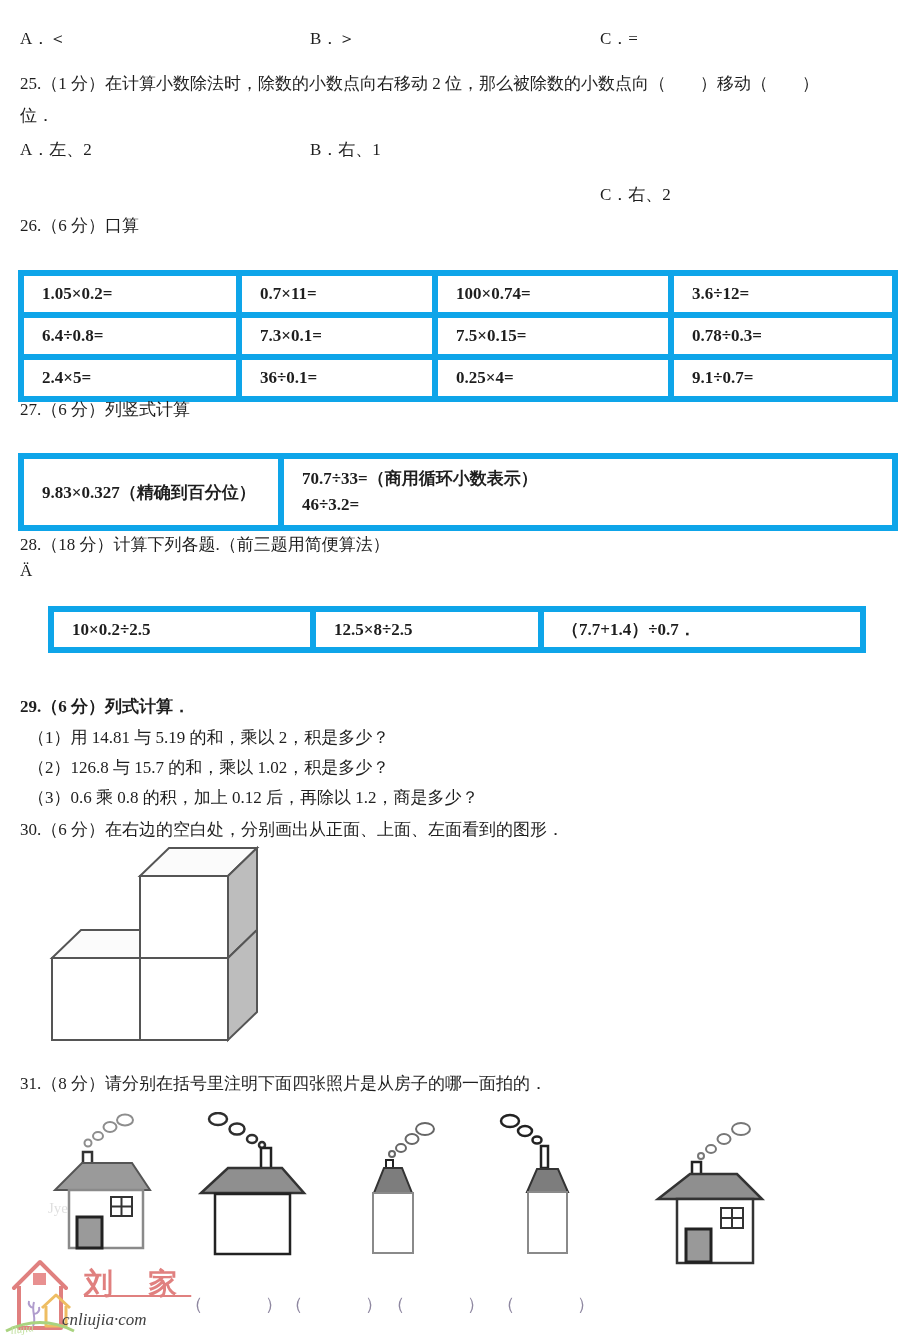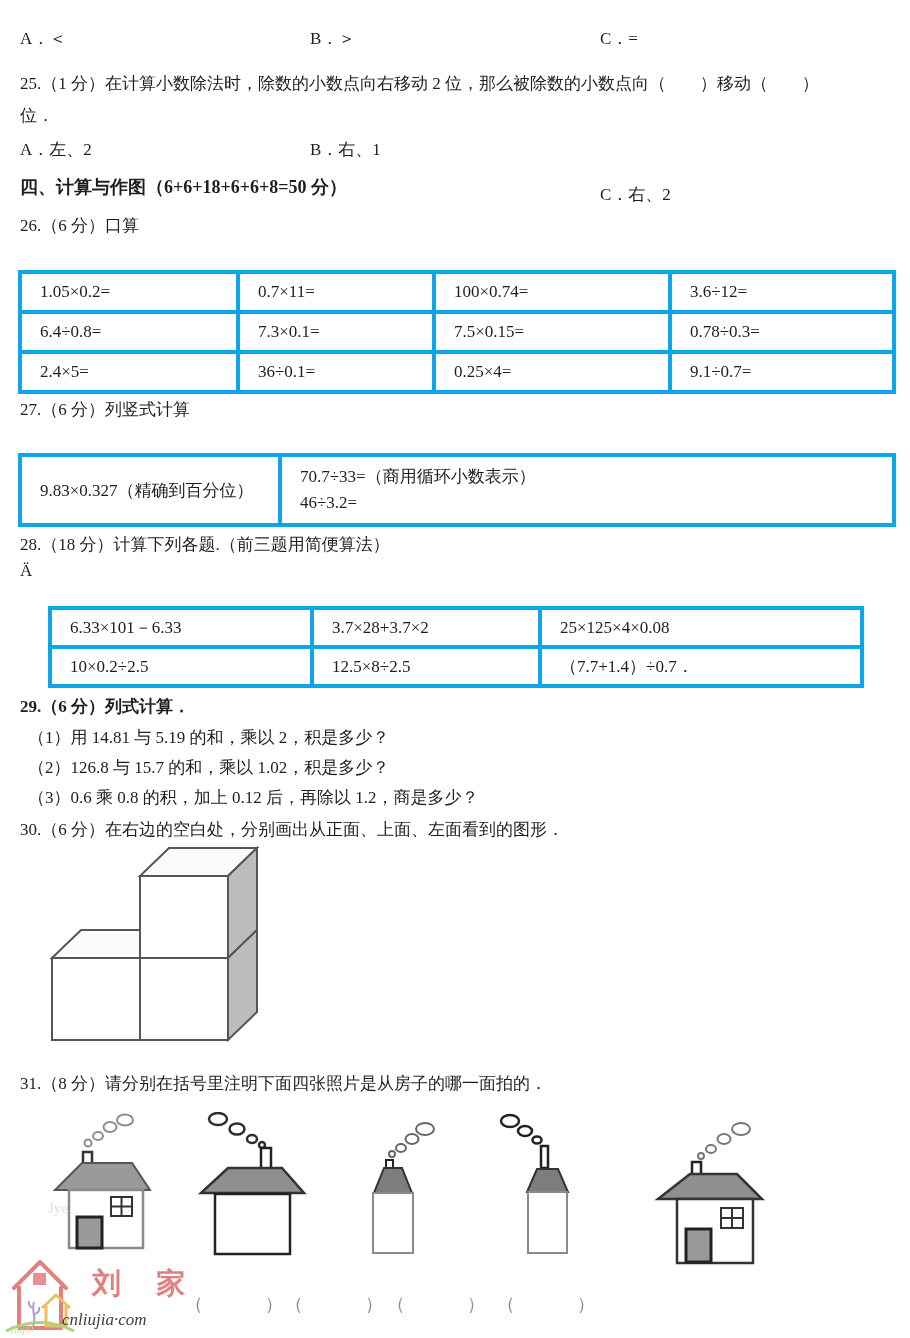--- a/index.html
+++ b/index.html
@@ -3,21 +3,21 @@
 <meta charset="utf-8">
 <style>
   html,body{margin:0;padding:0;background:#fff;}
   .page{
     position:relative;width:910px;height:1338px;background:#ffffff;
     font-family:"Liberation Serif","DejaVu Serif",serif;color:#1e1e1e;overflow:hidden;
   }
   .t{position:absolute;font-size:17px;white-space:nowrap;line-height:1.25;}
   .bold{font-weight:bold;font-size:18px;}
   table{position:absolute;border-collapse:collapse;table-layout:fixed;background:#fff;}
-  td{border:4px solid #0ea5e9;font-size:17px;padding:0 2px 0 18px;vertical-align:middle;overflow:hidden;}
+  td{border:6px solid #0ea5e9;font-size:17px;padding:0 2px 0 18px;vertical-align:middle;overflow:hidden;font-weight:bold;}
   #tbl26 td{height:36px;}
   #tbl27 td{height:66px;vertical-align:middle;}
   #tbl28 td{height:35px;}
   .cell2line div{line-height:1.55;}
   .blank{position:absolute;font-size:18px;color:#8e87a0;letter-spacing:2px;white-space:nowrap;}
   .brand{position:absolute;font-weight:bold;color:#e0807f;font-size:29px;letter-spacing:14px;white-space:nowrap;}
   .brand-domain{position:absolute;color:#404040;font-size:17px;font-style:italic;white-space:nowrap;}
   svg{position:absolute;}
 </style>
 </head>
@@ -28,21 +28,20 @@
   <span class="t" style="left:20px;top:28px;">A．＜</span>
   <span class="t" style="left:310px;top:28px;">B．＞</span>
   <span class="t" style="left:600px;top:28px;">C．=</span>
 
   <span class="t" style="left:20px;top:73px;">25.（1 分）在计算小数除法时，除数的小数点向右移动 2 位，那么被除数的小数点向（　　）移动（　　）</span>
   <span class="t" style="left:20px;top:105px;">位．</span>
   <span class="t" style="left:20px;top:139px;">A．左、2</span>
   <span class="t" style="left:310px;top:139px;">B．右、1</span>
   <span class="t" style="left:600px;top:139px;margin-top:45px;">C．右、2</span>
 
-  <span class="t bold" style="left:20px;top:176px;">四、计算与作图（6+6+18+6+6+8=50 分）</span>
 
   <span class="t" style="left:20px;top:215px;">26.（6 分）口算</span>
   <table id="tbl26" style="left:18px;top:270px;width:874px;">
     <colgroup>
         <col style="width:218px">
         <col style="width:196px">
         <col style="width:236px">
         <col style="width:224px">
       </colgroup>
     <tbody>
@@ -86,25 +85,20 @@
 
   <span class="t" style="left:20px;top:534px;text-align:right;">28.（18 分）计算下列各题.（前三题用简便算法）</span>
   <span class="t" style="left:20px;top:560px;">Ä</span>
   <table id="tbl28" style="left:48px;top:606px;width:812px;">
     <colgroup>
         <col style="width:262px">
         <col style="width:228px">
         <col style="width:322px">
       </colgroup>
     <tbody>
-        <tr>
-      <td>6.33×101－6.33</td>
-      <td>3.7×28+3.7×2</td>
-      <td>25×125×4×0.08</td>
-    </tr>
     <tr>
       <td>10×0.2÷2.5</td>
       <td>12.5×8÷2.5</td>
       <td>（7.7+1.4）÷0.7．</td>
     </tr>
   </tbody>
     </table>
 
   <span class="t" style="left:20px;top:696px;font-weight:bold;">29.（6 分）列式计算．</span>
   <span class="t" style="left:28px;top:727px;">（1）用 14.81 与 5.19 的和，乘以 2，积是多少？</span>
@@ -195,16 +189,16 @@
   <svg style="left:4px;top:1256px;" width="72" height="80" viewBox="0 0 72 80">
     <path d="M10,32 L36,6 L62,32" fill="none" stroke="#e0807f" stroke-width="4" stroke-linecap="round" stroke-linejoin="round"></path>
     <path d="M15,30 L15,72 L57,72 L57,30" fill="none" stroke="#e0807f" stroke-width="4" stroke-linejoin="round"></path>
     <rect x="29" y="17" width="13" height="12" fill="#e89090" stroke="none"></rect>
     <path d="M38,52 L52,39 L66,52" fill="none" stroke="#eebd62" stroke-width="3" stroke-linejoin="round"></path>
     <path d="M42,50 L42,70 L62,70 L62,50" fill="none" stroke="#eebd62" stroke-width="3" stroke-linejoin="round"></path>
     <path d="M30,46 C27,56 33,62 29,70 M30,52 C26,52 24,48 25,45 M30,58 C34,58 36,54 35,51" fill="none" stroke="#b09ccd" stroke-width="2"></path>
     <path d="M2,75 Q36,58 70,75" fill="none" stroke="#a9d37f" stroke-width="3"></path>
     <text x="7" y="78" font-size="11" font-style="italic" fill="#c0df9d" transform="rotate(-7 7 78)">liujia</text>
   </svg>
-  <span class="brand" style="left:92px;top:1264px;">刘 家</span>
+  <span class="brand" style="left:84px;top:1264px;text-decoration:underline;">刘 家</span>
   <span class="brand-domain" style="left:62px;top:1310px;">cnliujia·com</span>
 
 </div>
 
 </body></html>

